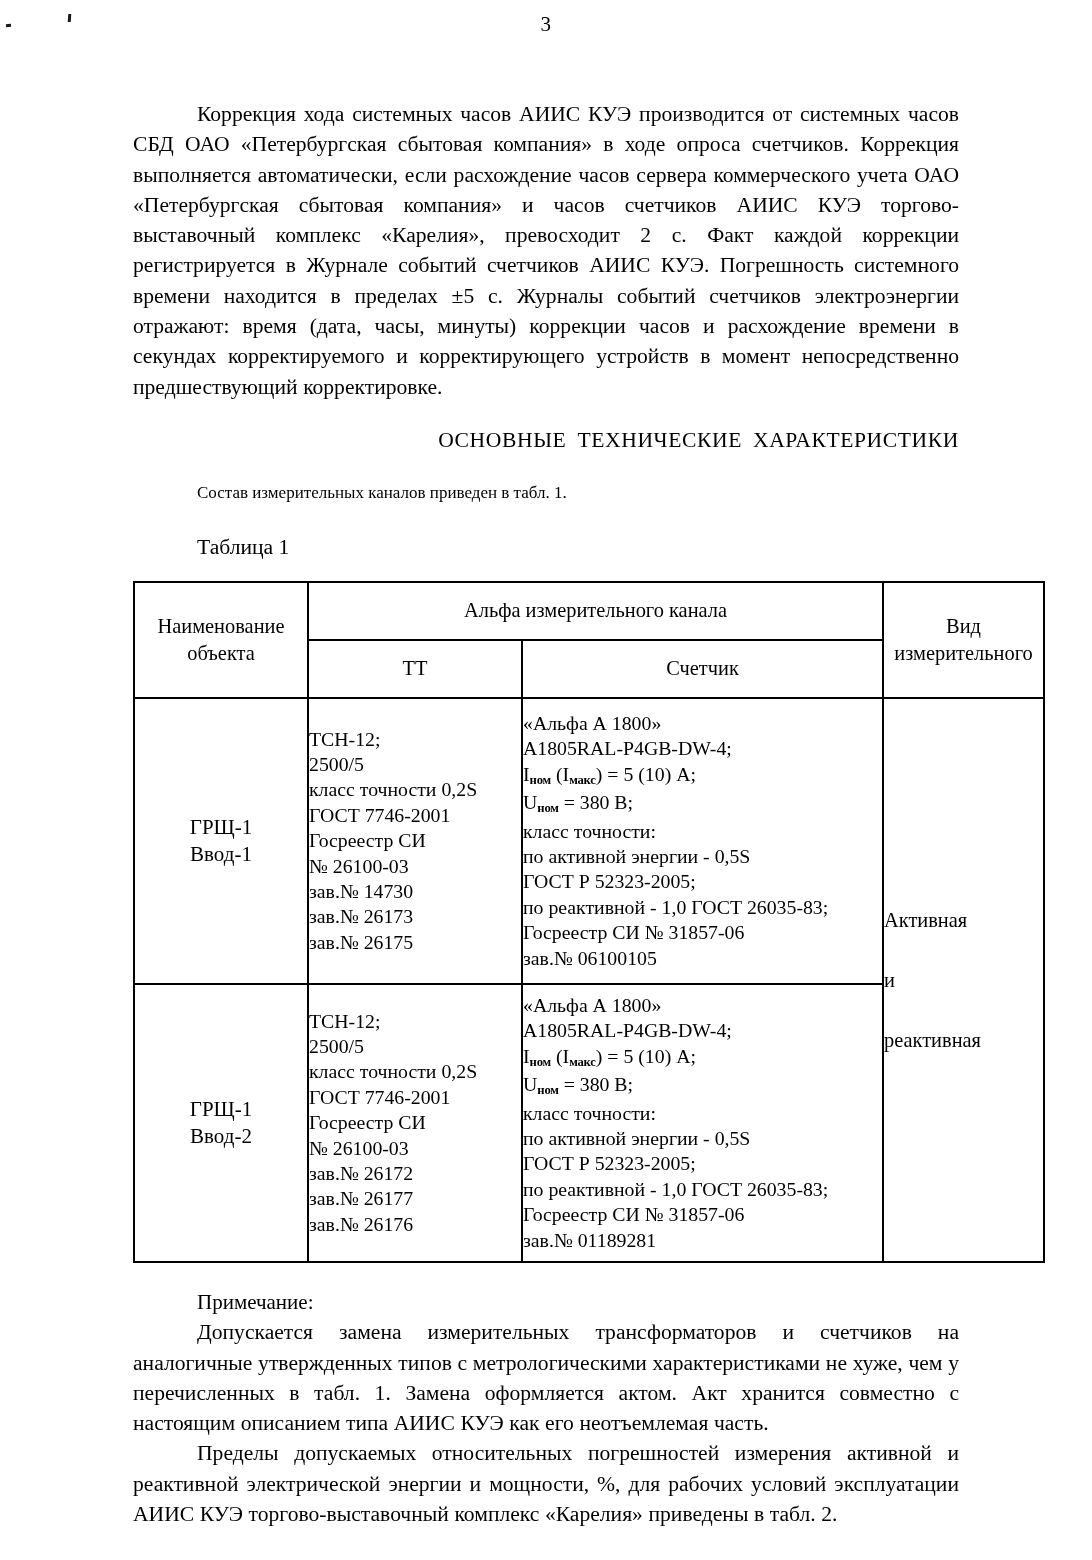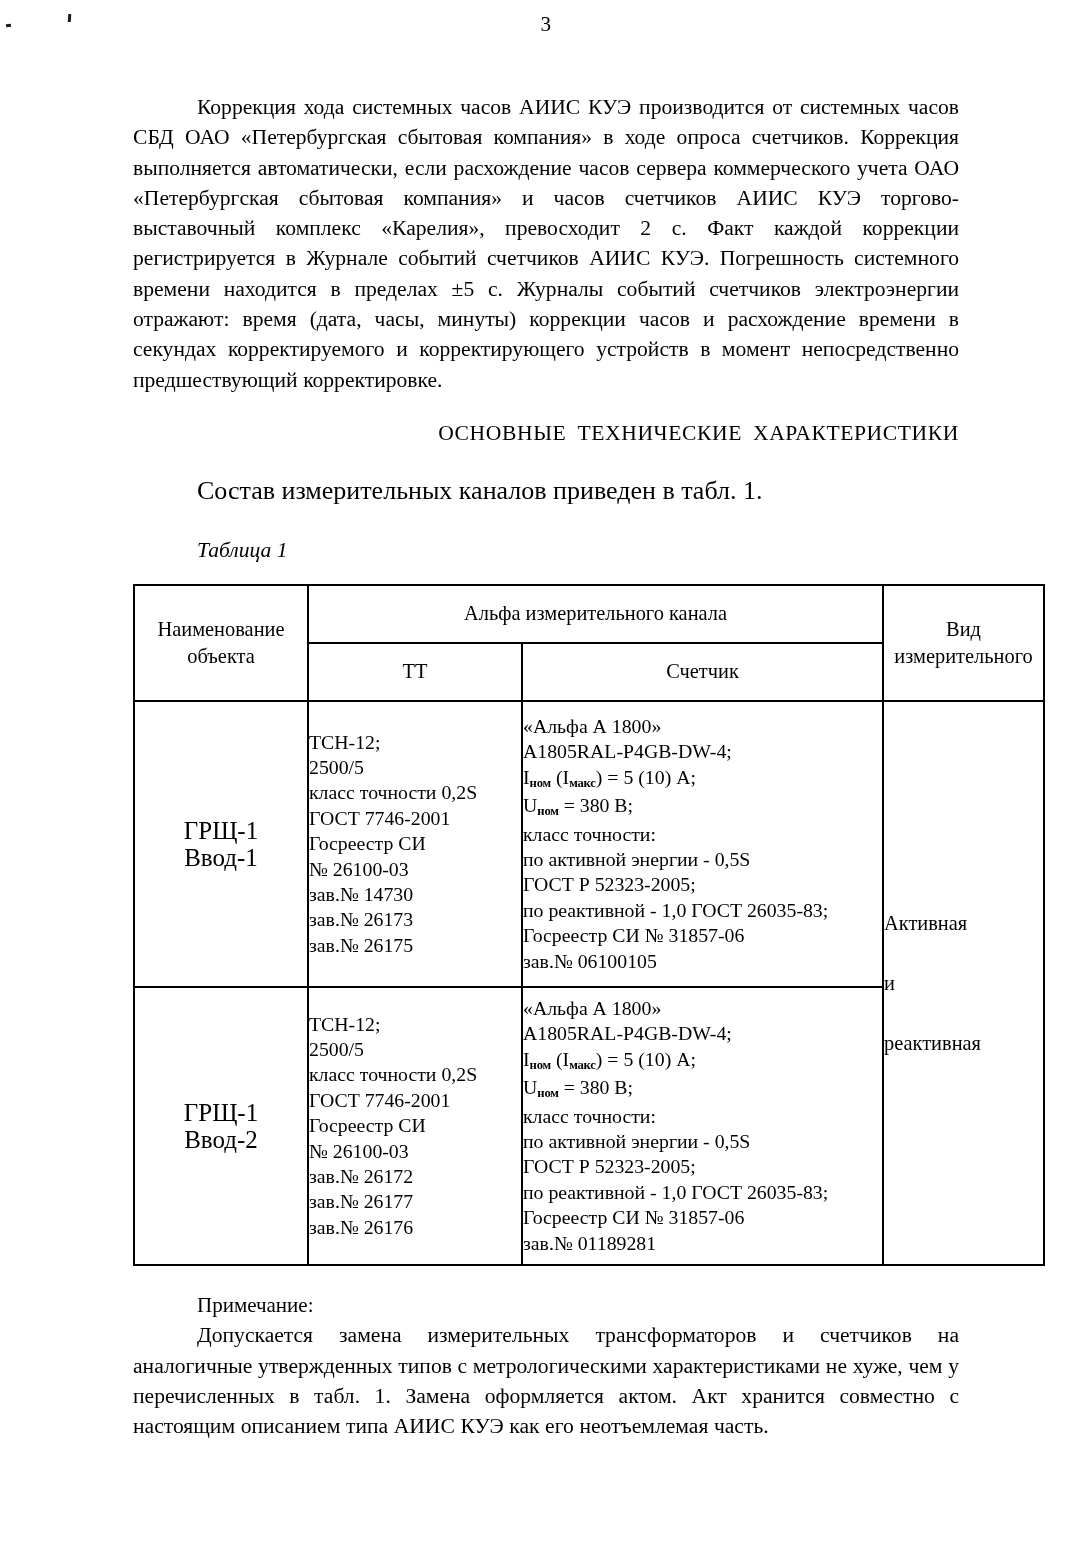--- a/index.html
+++ b/index.html
@@ -34,21 +34,21 @@
     left: 0;
     width: 1092px;
     text-align: center;
     font-size: 21px;
     letter-spacing: 0.5px;
   }
 
   .content {
     position: absolute;
     left: 133px;
-    top: 92px;
+    top: 99px;
     width: 826px;
   }
 
   p.body-para {
     margin: 0;
     font-size: 21.6px;
     line-height: 30.3px;
     text-align: justify;
     text-indent: 64px;
     text-justify: inter-word;
@@ -58,28 +58,27 @@
   .section-heading {
     margin: 26px 0 0 0;
     font-size: 21.6px;
     text-align: right;
     letter-spacing: 0.6px;
     word-spacing: 5px;
   }
 
   .lead-line {
     margin: 30px 0 0 0;
-    font-size: 26px;
+    font-size: 17px;
     text-indent: 64px;
   }
   .table-caption {
     margin: 32px 0 0 0;
     font-size: 21.6px;
     text-indent: 64px;
-    font-style: italic;
   }
 
   
   table.spec-table {
     margin-top: 21px;
     border-collapse: collapse;
     width: 910px;
     table-layout: fixed;
     font-size: 19.8px;
     line-height: 25.4px;
@@ -101,21 +100,21 @@
     font-size: 20.4px;
     line-height: 27px;
     padding: 10px 4px;
   }
   th.hdr-obj { height: 112px; margin-top: 7px; }
   th.hdr-span { height: 56px; }
   th.hdr-sub  { height: 56px; border-radius: 21px; }
 
   td.cell-obj {
     text-align: center;
-    font-size: 25px;
+    font-size: 21px;
     line-height: 27px;
   }
   td.cell-list {
     vertical-align: middle;
     padding: 12px 0 12px 20px;
     text-align: left;
   }
   td.cell-kind {
     text-align: left;
     font-size: 20.4px;
@@ -262,15 +261,16 @@
           </td>
         </tr>
       </tbody>
     </table>
 
     <div class="note-block">
       <p class="note-label">Примечание:</p>
       <p class="body-para">Допускается замена измерительных трансформаторов и счетчиков на аналогичные утвержденных типов с метрологическими характеристиками не хуже, чем у перечисленных в табл. 1. Замена оформляется актом. Акт хранится совместно с настоящим описанием типа АИИС КУЭ как его неотъемлемая часть.</p>
     </div>
 
+    <p class="body-para tail-para">Пределы допускаемых относительных погрешностей измерения активной и реактивной электрической энергии и мощности, %, для рабочих условий эксплуатации АИИС КУЭ торгово-выставочный комплекс «Карелия» приведены в табл. 2.</p>
 
   </div>
 </div>
 
 </body></html>

